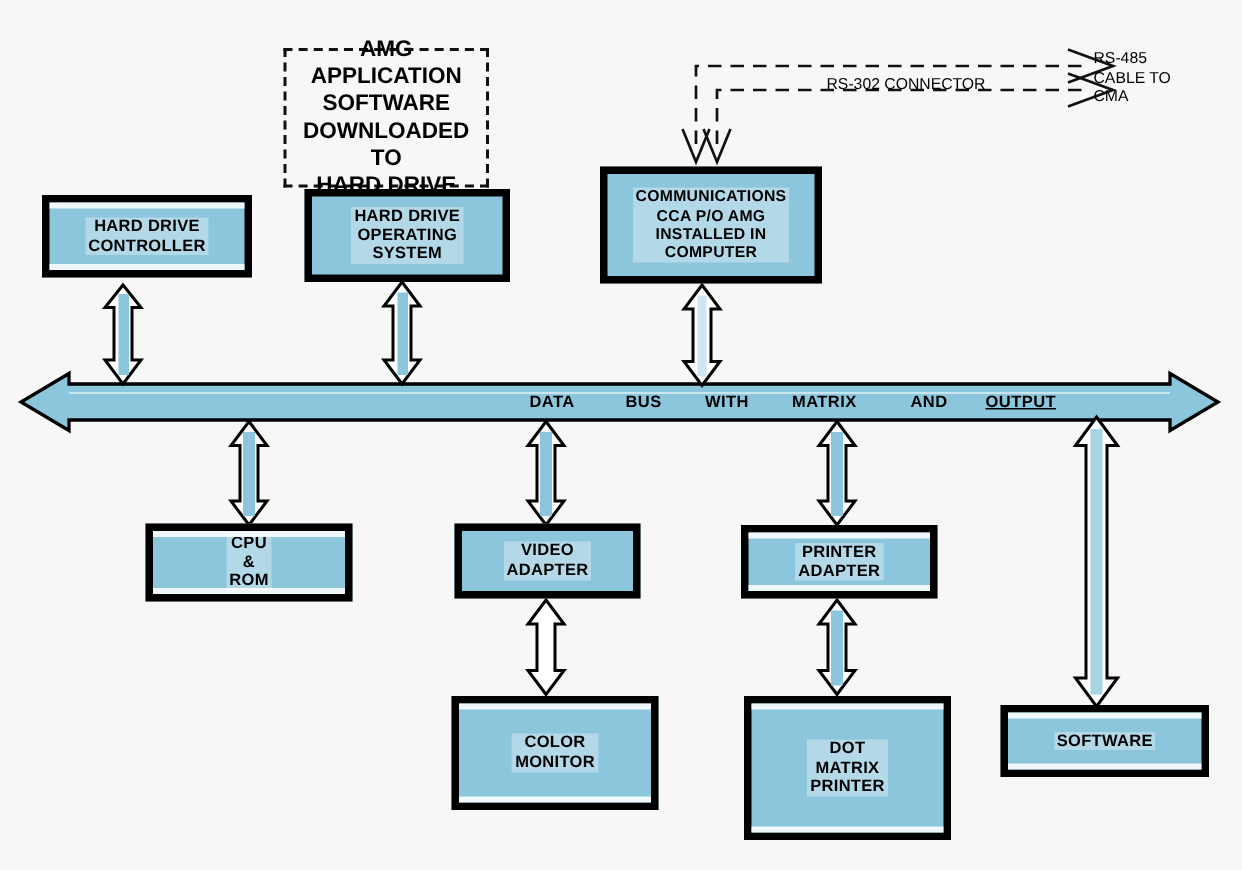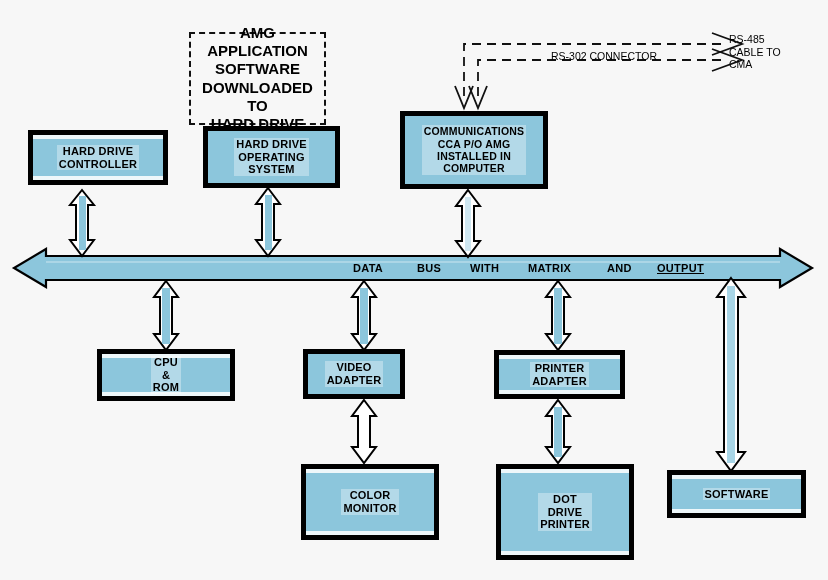--- a/index.html
+++ b/index.html
@@ -201,38 +201,38 @@
 INSTALLED IN
 COMPUTER</span>
   </div>
 
   <div class="box banded" style="left:97px; top:349px; width:138px; height:52px;">
     <span class="label" style="font-size:11px;">CPU
 &amp;
 ROM</span>
   </div>
 
-  <div class="box" style="left:303px; top:349px; width:102px; height:50px;">
+  <div class="box" style="left:303px; top:349px; width:124px; height:50px;">
     <span class="label" style="font-size:11px;">VIDEO
 ADAPTER</span>
   </div>
 
   <div class="box banded" style="left:494px; top:350px; width:131px; height:49px;">
     <span class="label" style="font-size:11px;">PRINTER
 ADAPTER</span>
   </div>
 
   <div class="box banded" style="left:301px; top:464px; width:138px; height:76px;">
     <span class="label" style="font-size:11px;">COLOR
 MONITOR</span>
   </div>
 
   <div class="box banded" style="left:496px; top:464px; width:138px; height:96px;">
     <span class="label" style="font-size:11px;">DOT
-DRIVE
+MATRIX
 PRINTER</span>
   </div>
 
   <div class="box banded" style="left:667px; top:470px; width:139px; height:48px;">
     <span class="label" style="font-size:11px;">SOFTWARE</span>
   </div>
 
   <span class="bus-word" style="left:353px; top:262px;">DATA</span>
   <span class="bus-word" style="left:417px; top:262px;">BUS</span>
   <span class="bus-word" style="left:470px; top:262px;">WITH</span>

